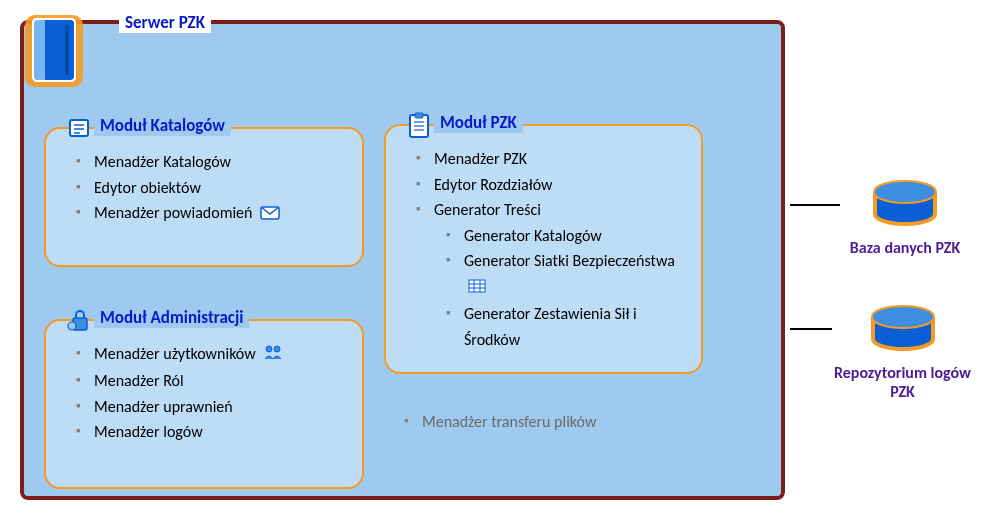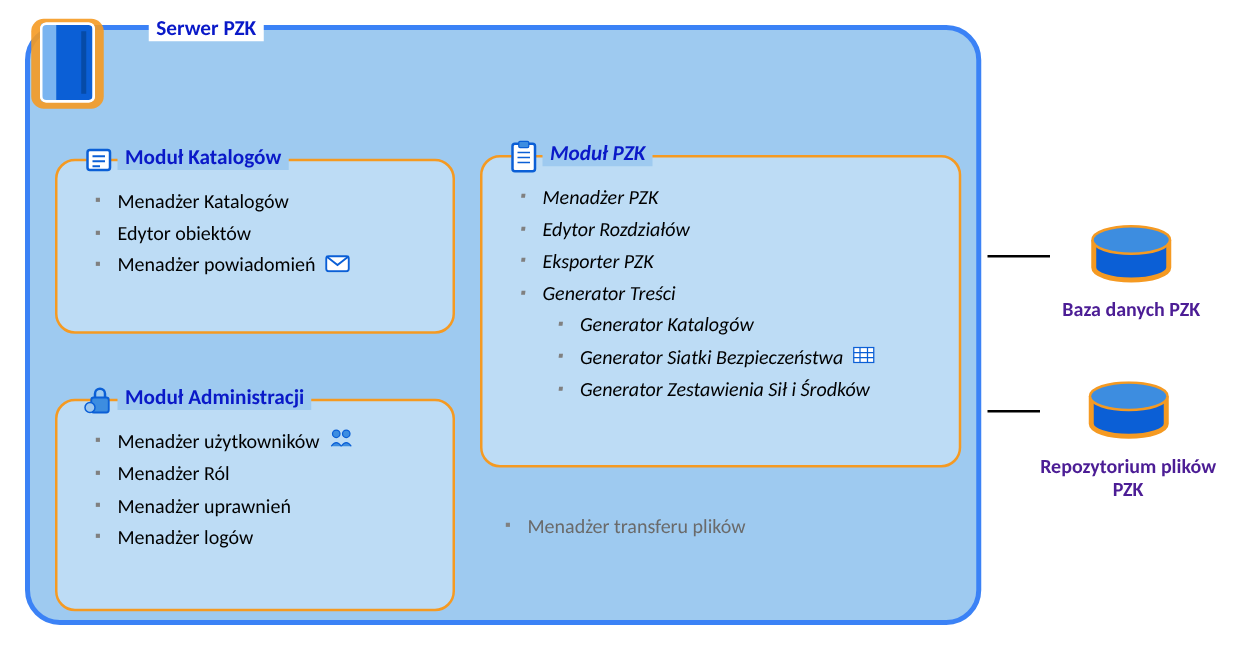--- a/index.html
+++ b/index.html
@@ -11,22 +11,22 @@
     position: relative;
     overflow: hidden;
   }
   .server-container {
     position: absolute;
     left: 20px;
     top: 20px;
     width: 765px;
     height: 480px;
     background: #9ecaf0;
-    border: 4px solid #3b82f6;
-    border-radius: 28px;
+    border: 4px solid #7f1d1d;
+    border-radius: 8px;
   }
   .server-title {
     position: absolute;
     left: 95px;
     top: -12px;
     background: #fff;
     color: #0a19c8;
     font-weight: bold;
     font-size: 17px;
     padding: 0 6px;
@@ -70,21 +70,21 @@
     content: "▪";
     position: absolute;
     left: 0;
     color: #808080;
     font-size: 13px;
     top: 2px;
   }
   li ul { margin-left: 12px; margin-top: 0; }
   .m-cat { left: 20px; top: 103px; width: 320px; height: 140px; }
   .m-admin { left: 20px; top: 295px; width: 320px; height: 170px; }
-  .m-pzk { left: 360px; top: 100px; width: 385px; height: 250px; font-style: italic; }
+  .m-pzk { left: 360px; top: 100px; width: 319px; height: 250px; }
   .file-transfer {
     position: absolute;
     left: 380px;
     top: 385px;
     width: 350px;
   }
   .file-transfer li { color: #6a6a6a; }
   .db-block, .repo-block { position: absolute; text-align: center; }
   .db-block { left: 830px; top: 180px; width: 150px; }
   .repo-block { left: 820px; top: 305px; width: 165px; }
@@ -179,21 +179,20 @@
         <rect x="4" y="4" width="18" height="22" rx="2" fill="#fff" stroke="#0b5fd6" stroke-width="2"></rect>
         <rect x="9" y="2" width="8" height="5" rx="1" fill="#3d8de0" stroke="#0b5fd6" stroke-width="1"></rect>
         <line x1="8" y1="11" x2="18" y2="11" stroke="#0b5fd6" stroke-width="1.2"></line>
         <line x1="8" y1="15" x2="18" y2="15" stroke="#0b5fd6" stroke-width="1.2"></line>
         <line x1="8" y1="19" x2="18" y2="19" stroke="#0b5fd6" stroke-width="1.2"></line>
       </svg>
     </span>
     <ul>
       <li>Menadżer PZK</li>
       <li>Edytor Rozdziałów</li>
-      <li>Eksporter PZK</li>
       <li>
         <span>Generator Treści</span>
         <ul>
           <li>Generator Katalogów</li>
           <li>
             <span>Generator Siatki Bezpieczeństwa</span>
             <span class="inline-icon">
               <svg width="18" height="14">
                   <rect x="1" y="1" width="16" height="12" fill="#fff" stroke="#0b5fd6" stroke-width="1"></rect>
                   <line x1="1" y1="5" x2="17" y2="5" stroke="#0b5fd6"></line>
@@ -235,14 +234,14 @@
   <span>
     <svg width="70" height="50">
       <ellipse cx="35" cy="12" rx="30" ry="10" fill="#0b5fd6"></ellipse>
       <path d="M5 12 V34 a30 10 0 0 0 60 0 V12" fill="#0b5fd6"></path>
       <ellipse cx="35" cy="12" rx="30" ry="10" fill="#3d8de0"></ellipse>
       <ellipse cx="35" cy="12" rx="30" ry="10" fill="none" stroke="#f59a22" stroke-width="4"></ellipse>
       <path d="M5 12 V34 a30 10 0 0 0 60 0 V12" fill="none" stroke="#f59a22" stroke-width="4"></path>
       <ellipse cx="35" cy="12" rx="30" ry="10" fill="#3d8de0"></ellipse>
     </svg>
   </span>
-  <div class="repo-label">Repozytorium plików PZK</div>
+  <div class="repo-label">Repozytorium logów PZK</div>
 </div>
 
 </body></html>

